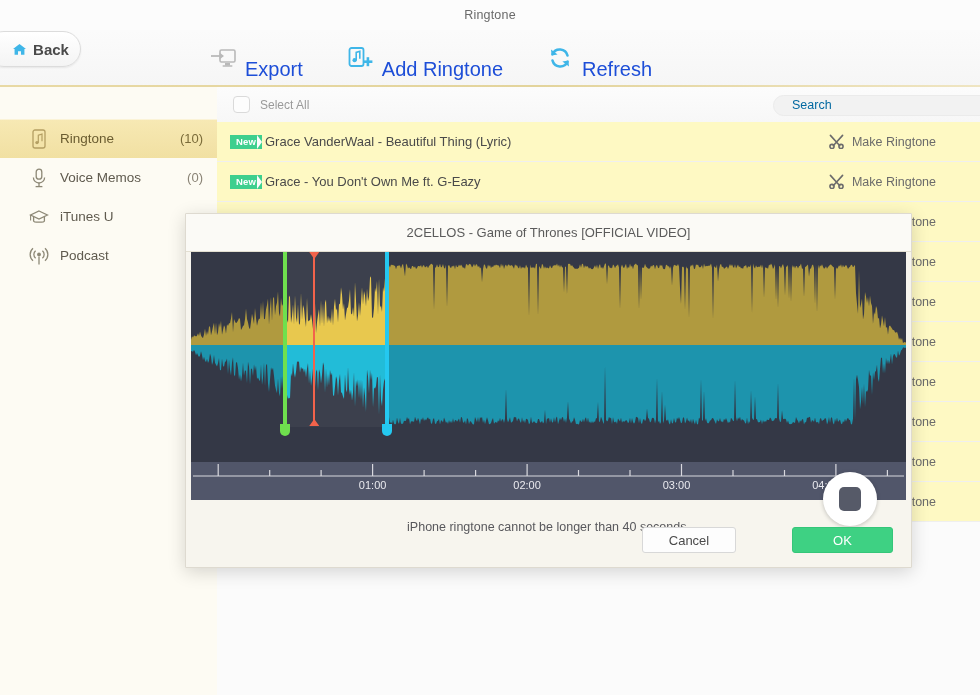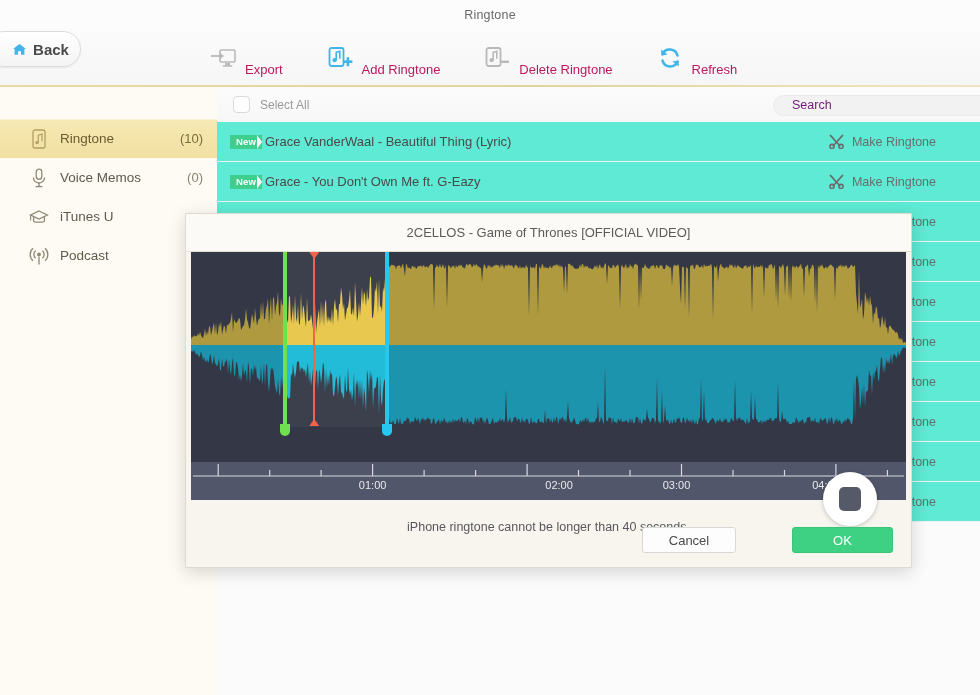--- a/index.html
+++ b/index.html
@@ -33,21 +33,21 @@
     padding-left:14px;box-sizing:border-box;cursor:pointer;
   }
   .backbtn .lbl{font-size:15px;font-weight:bold;color:#4a4a4a;}
   .home-ico{width:15px;height:13px;display:block;}
 
   .tools{
     position:absolute;left:210px;top:30px;height:55px;
     display:flex;align-items:center;gap:44px;
   }
   .tool{display:flex;align-items:center;gap:9px;cursor:pointer;}
-  .tool .tlbl{font-size:13px;color:#be185d;margin-top:24px;}
+  .tool .tlbl{font-size:20px;color:#1d4ed8;margin-top:24px;}
   .tico{width:26px;height:24px;display:block;}
 
   
   .goldline{
     position:absolute;left:0;top:85px;width:980px;height:2px;
     background:linear-gradient(90deg,#e8d9a4 0%,#e3d49c 55%,#efe5c2 100%);
   }
 
   
   .sidebar{
@@ -99,27 +99,27 @@
     width:17px;height:17px;border:1px solid #dadada;border-radius:4px;
     background:#fdfdfd;box-sizing:border-box;
   }
   .selall .slbl{font-size:12px;color:#9a9a9a;}
   .searchbox{
     position:absolute;left:556px;top:8px;width:230px;height:21px;
     background:#f2f2f2;border:1px solid #ebebeb;border-radius:11px;
     box-sizing:border-box;
   }
   .searchbox .ph{
-    position:absolute;left:18px;top:2px;font-size:12.5px;color:#701a75;
+    position:absolute;left:18px;top:2px;font-size:12.5px;color:#0369a1;
   }
 
   .rows{position:absolute;left:0;top:35px;width:763px;}
   .row{
     position:relative;height:39px;border-bottom:1px solid #efefef;
-    background:#5eead4;display:flex;align-items:center;cursor:pointer;
+    background:#fef9c3;display:flex;align-items:center;cursor:pointer;
   }
   .newbadge{
     position:absolute;left:13px;width:32px;height:14px;
     background:#3ecf8e;display:flex;align-items:center;justify-content:center;
     font-size:9.5px;color:#fff;font-weight:bold;letter-spacing:.2px;
   }
   .newbadge:after{
     content:"";position:absolute;right:0;top:0;
     border-left:5px solid #fcfcfc;
     border-top:7px solid transparent;border-bottom:7px solid transparent;
@@ -254,31 +254,20 @@
         <rect x="2.5" y="2" width="14" height="18" rx="2" fill="none" stroke="#3fb6e8" stroke-width="1.8"></rect>
         <circle cx="7.6" cy="14.2" r="2.1" fill="#3fb6e8"></circle>
         <path d="M9.2 14.4 L9.2 6.4 L12.8 5.3 L12.8 12.8" fill="none" stroke="#3fb6e8" stroke-width="1.6"></path>
         <rect x="16.4" y="14.4" width="9" height="2.6" fill="#3fb6e8"></rect>
         <rect x="19.6" y="11.2" width="2.6" height="9" fill="#3fb6e8"></rect>
       </svg>
     </span>
     <span class="tlbl">Add Ringtone</span>
   </div>
 
-  <div class="tool">
-    <span>
-      <svg class="tico" viewBox="0 0 26 24">
-        <rect x="2.5" y="2" width="14" height="18" rx="2" fill="none" stroke="#b9b9b9" stroke-width="1.8"></rect>
-        <circle cx="7.6" cy="14.2" r="2.1" fill="#b9b9b9"></circle>
-        <path d="M9.2 14.4 L9.2 6.4 L12.8 5.3 L12.8 12.8" fill="none" stroke="#b9b9b9" stroke-width="1.6"></path>
-        <rect x="17" y="14.6" width="8" height="2.4" fill="#b9b9b9"></rect>
-      </svg>
-    </span>
-    <span class="tlbl">Delete Ringtone</span>
-  </div>
 
   <div class="tool">
     <span>
       <svg class="tico" viewBox="0 0 26 24">
         <path d="M20.5 9.5 A8 8 0 0 0 5.5 8.2" fill="none" stroke="#3fb6e8" stroke-width="2.6" stroke-linecap="round"></path>
         <path d="M5.5 14.5 A8 8 0 0 0 20.5 15.8" fill="none" stroke="#3fb6e8" stroke-width="2.6" stroke-linecap="round"></path>
         <path d="M4 3.4 L4.6 9.6 L10.6 8.4 Z" fill="#3fb6e8"></path>
         <path d="M22 20.6 L21.4 14.4 L15.4 15.6 Z" fill="#3fb6e8"></path>
       </svg>
     </span>
@@ -551,21 +540,21 @@
           <line x1="336.1" x2="336.1" y1="2" y2="14" stroke="#d8d8de" stroke-width="1.2"></line>
           <line x1="387.5" x2="387.5" y1="8" y2="14" stroke="#d8d8de" stroke-width="1.2"></line>
           <line x1="439.0" x2="439.0" y1="8" y2="14" stroke="#d8d8de" stroke-width="1.2"></line>
           <line x1="490.5" x2="490.5" y1="2" y2="14" stroke="#d8d8de" stroke-width="1.2"></line>
           <line x1="542.0" x2="542.0" y1="8" y2="14" stroke="#d8d8de" stroke-width="1.2"></line>
           <line x1="593.5" x2="593.5" y1="8" y2="14" stroke="#d8d8de" stroke-width="1.2"></line>
           <line x1="644.9" x2="644.9" y1="2" y2="14" stroke="#d8d8de" stroke-width="1.2"></line>
           <line x1="696.4" x2="696.4" y1="8" y2="14" stroke="#d8d8de" stroke-width="1.2"></line>
         </svg>
     <span class="rlbl" style="left: 181.61px;">01:00</span>
-        <span class="rlbl" style="left: 336.05px; margin-left: 32px;">02:00</span>
+        <span class="rlbl" style="left: 336.05px;">02:00</span>
         <span class="rlbl" style="left: 485.485px;">03:00</span>
         <span class="rlbl" style="left: 634.92px;">04:00</span>
       </div>
 
     <div class="dlgbody">
       <div class="hint">iPhone ringtone cannot be longer than 40 seconds.</div>
       <div class="stopbtn">
         <span class="sq"></span>
       </div>
     </div>

